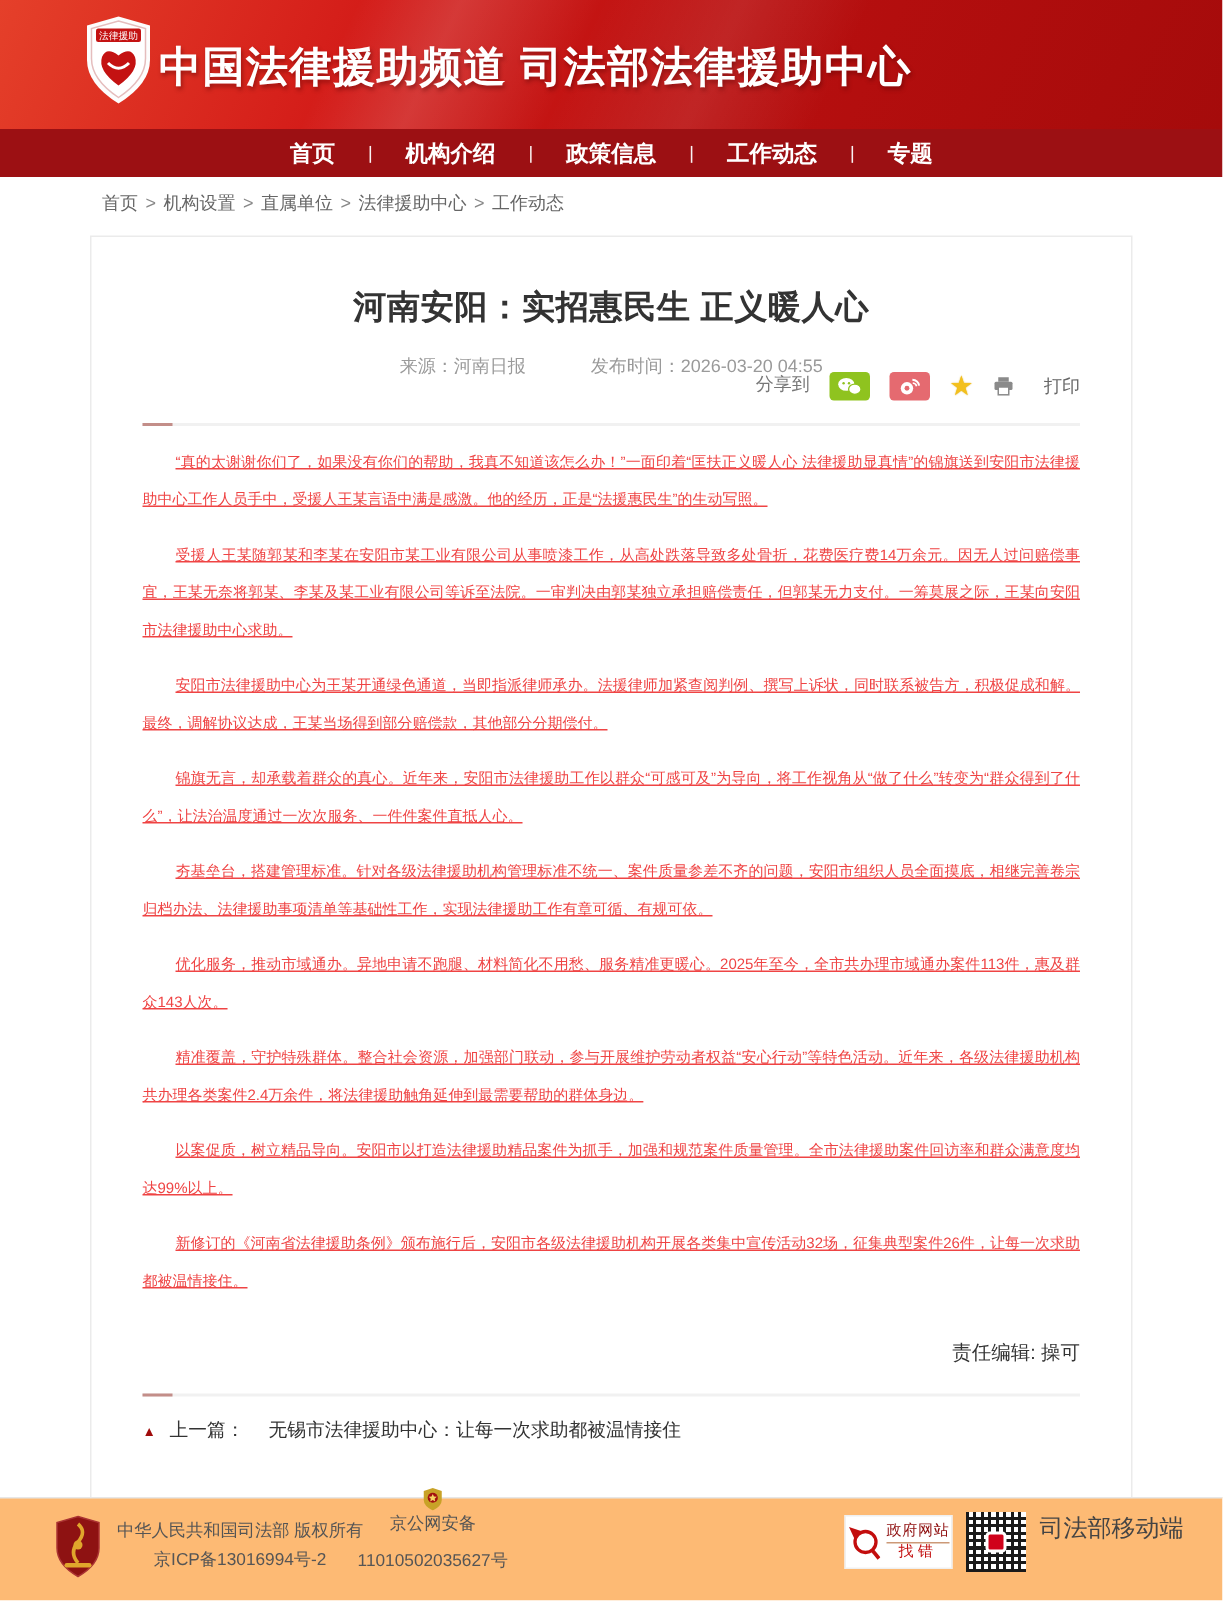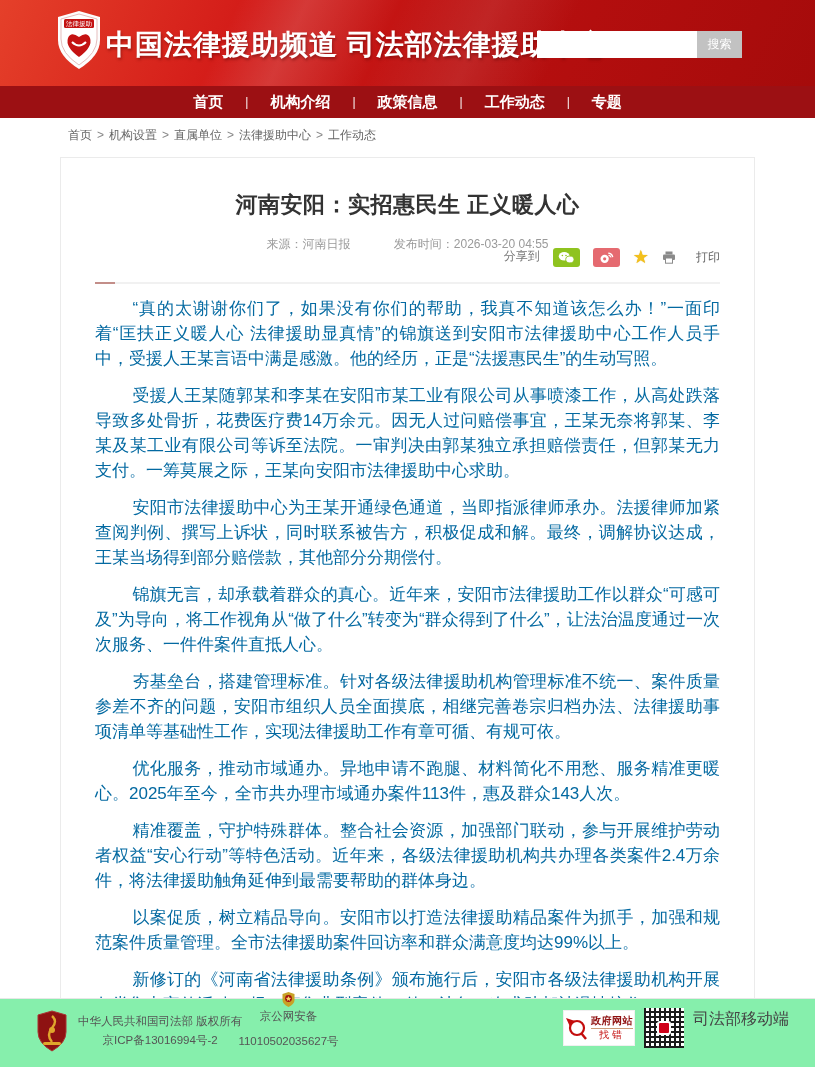--- a/index.html
+++ b/index.html
@@ -39,47 +39,47 @@
   .share-row { position:absolute; right:0; top:12px; display:flex; gap:13px; }
   .share-label { font-size:12px; color:#777; }
   .icon-btn { width:27px; height:19px; border-radius:3px; display:flex; align-items:center; justify-content:center; cursor:pointer; }
   .wechat { background:#8fc31f; } .weibo { background:#e56a70; }
   .star { color:#f3c01d; font-size:18px; line-height:18px; cursor:pointer; text-shadow:0 0 1px #d9a400; }
   .print { display:flex; align-items:center; gap:20px; color:#666; font-size:12px; cursor:pointer; }
   .divider { height:2px; background:#f1f1f1; margin-top:10px; position:relative; }
   .divider::before { content:""; position:absolute; left:0; top:0; width:20px; height:2px; background:#c38e89; }
 
   .article-body { margin-top:12px; }
-  .article-body p { font-size:17px; line-height:25px; color:#0369a1; text-align:justify;
-    text-indent:2.2em; margin:12px 0; }
+  .article-body p { font-size:10px; line-height:25px; color:#ef4444; text-align:justify;
+    text-indent:2.2em; margin:12px 0;text-decoration:underline; }
   .editor { text-align:right; font-size:13px; color:#333; margin:26px 0 18px; }
 
   .prevnext { margin-top:14px; }
   .pn-row { display:flex; align-items:center; margin:13px 0; font-size:12.5px; color:#333; }
   .pn-tri { font-size:9px; margin-right:9px; }
   .tri-up { color:#a00b0b; }
   .pn-label { margin-right:16px; }
   .pn-title { cursor:pointer; }
 
   
   .bottom-footer { position:absolute; left:0; bottom:0; width:815px; height:69px;
-    border-top:1px solid #e7e7e7; background:#86efac; font-size:11.5px; color:#555; }
+    border-top:1px solid #e7e7e7; background:#fdba74; font-size:11.5px; color:#555; }
   .f-left { position:absolute; left:36px; top:11px; display:flex; align-items:center; gap:10px; }
   .f-copy { text-align:center; line-height:19px; white-space:nowrap; }
   .f-beian { position:absolute; left:226px; top:-7px; width:125px; text-align:center; line-height:16px; }
   .f-beian .mini-emblem { display:block; margin:0 auto 1px; }
   .f-beian .l2 { margin-top:9px; }
   .f-center { position:absolute; left:372px; top:13px; width:190px; text-align:center; }
   .f-center .links span { margin:0 8px; cursor:pointer; color:#444; }
   .f-center .site-code { margin-top:13px; color:#444; }
   .f-right { position:absolute; right:26px; top:9px; display:flex; align-items:center; gap:9px; }
   .err-badge { width:72px; height:36px; background:#fff; border:1px solid #f0f0f0; display:flex;
     align-items:center; justify-content:center; gap:4px; cursor:pointer; }
   .err-text { text-align:center; line-height:12px; }
-  .err-text .t1 { font-size:10px; color:#8e0e0e; font-weight:bold; letter-spacing:.5px; }
+  .err-text .t1 { font-size:10px; color:#8e0e0e; font-weight:normal; letter-spacing:.5px; }
   .err-text .t2 { font-size:10px; color:#c30d0d; letter-spacing:3px; border-top:1px solid #c97; margin-top:1px; }
   .qr { width:40px; height:40px; position:relative; background:#fff;
     background-image:repeating-linear-gradient(90deg,#1a1a1a 0 2px,transparent 2px 5px),
                      repeating-linear-gradient(0deg,#1a1a1a 0 2px,#fff 2px 5px); }
   .qr-center { position:absolute; left:13px; top:13px; width:14px; height:14px; background:#d0021b;
     border:2px solid #fff; border-radius:3px; }
   .qr-labels { display:flex; flex-direction:row; justify-content:space-between; height:38px; font-size:16px; color:#444; }
 </style>
 </head>
 <body>
@@ -87,24 +87,20 @@
 <div class="header" data-name="site-header">
   <svg class="logo" data-name="legal-aid-shield-logo" viewBox="0 0 46 60">
     <path d="M23 1 L44 7 V30 Q44 46 23 59 Q2 46 2 30 V7 Z" fill="#fdfdfd"></path>
     <path d="M23 4 L41 9 V29 Q41 43 23 55 Q5 43 5 29 V9 Z" fill="#fff" stroke="#e5bdbd" stroke-width="1"></path>
     <rect x="8" y="9" width="30" height="9" rx="1.5" fill="#c41212"></rect>
     <text x="23" y="16" font-size="6.5" fill="#fff" text-anchor="middle">法律援助</text>
     <path d="M23 47 Q9 37 12 28 Q15 21 23 27 Q31 21 34 28 Q37 37 23 47" fill="#c41212"></path>
     <path d="M16 32 q7 7 14 0" stroke="#fff" stroke-width="2" fill="none"></path>
   </svg>
   <div class="site-title" data-name="site-title">中国法律援助频道 司法部法律援助中心</div>
-  <div class="search-wrap" data-name="search-bar">
-    <input class="search-input" data-name="search-input" value="" style="">
-    <button class="search-btn" data-name="search-button">搜索</button>
-  </div>
 </div>
 
 <div class="nav" data-name="main-nav">
     <span data-name="nav-item">首页</span>
     <span class="sep" data-name="separator">|</span>
     <span data-name="nav-item">机构介绍</span>
     <span class="sep" data-name="separator">|</span>
     <span data-name="nav-item">政策信息</span>
     <span class="sep" data-name="separator">|</span>
     <span data-name="nav-item">工作动态</span>

